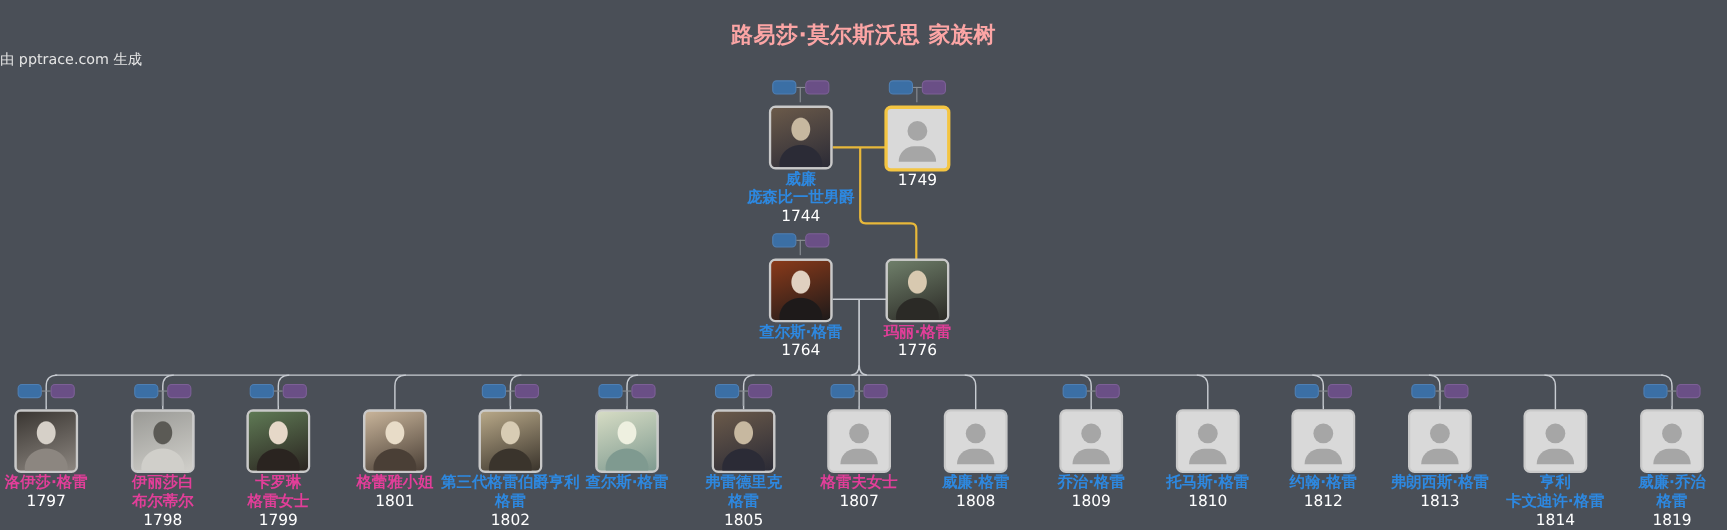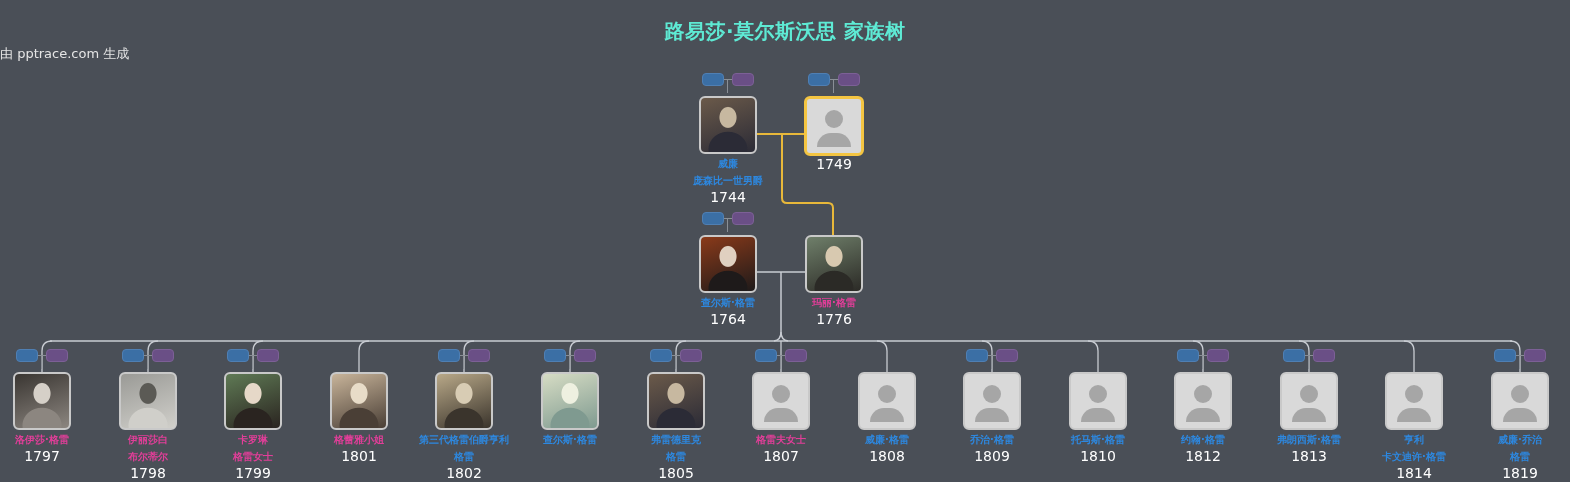--- a/index.html
+++ b/index.html
@@ -3,21 +3,21 @@
 <meta charset="utf-8">
 <style>
   html, body { margin: 0; padding: 0; }
   body {
     width: 1570px; height: 482px; overflow: hidden; position: relative;
     background: #4a4f57;
     font-family: "DejaVu Sans", "Liberation Sans", sans-serif;
   }
   .title {
     position: absolute; left: 0; width: 1570px; top: 18px; text-align: center;
-    color: #5eead4; font-size: 20px; font-weight: bold; letter-spacing: 0.5px;
+    color: #fca5a5; font-size: 20px; font-weight: bold; letter-spacing: 0.5px;
   }
   .subtitle {
     position: absolute; left: 0; width: 1570px; top: 45px; text-align: left;
     color: #e5e5e5; font-size: 13px;
   }
   svg.lines { position: absolute; left: 0; top: 0; width: 1570px; height: 482px; pointer-events: none; }
   .node { position: absolute; width: 200px; margin-left: -100px; text-align: center; }
   .photo {
     position: relative; margin: 0 auto; width: 54px; height: 54px;
     border: 2px solid #c9c9c9; border-radius: 6px; overflow: hidden; box-sizing: content-box;
@@ -26,21 +26,21 @@
   .photo.highlight { border: 3px solid #f4c542; width: 54px; height: 54px; }
   .photo .ph-head {
     position: absolute; left: 50%; top: 11px; width: 18px; height: 18px; margin-left: -9px;
     background: #a6a6a6; border-radius: 50%;
   }
   .photo .ph-body {
     position: absolute; left: 50%; top: 34px; width: 34px; height: 14px; margin-left: -17px;
     background: #a6a6a6; border-radius: 17px 17px 0 0;
   }
   .photo .portrait { position: absolute; inset: 0; }
-  .name { font-size: 10px; font-weight: bold; line-height: 17px; white-space: nowrap; margin-top: 1px; }
+  .name { font-size: 14px; font-weight: bold; line-height: 17px; white-space: nowrap; margin-top: 1px; }
   .name.male { color: #2d88e0; }
   .name.female { color: #e23e99; }
   .year { font-size: 14px; color: #ffffff; line-height: 17px; }
   .badges { position: absolute; height: 14px; width: 60px; }
   .badge { position: absolute; top: 0; width: 22px; height: 13px; border-radius: 4px; cursor: pointer; box-sizing: border-box; }
   .badge.blue { left: 0; background: #3b6fa5; border: 1px solid #4f7fb3; }
   .badge.purple { left: 30px; background: #6a4f86; border: 1px solid #7c6096; }
   .badge-link { position: absolute; left: 22px; top: 6px; width: 8px; height: 1px; background: #8a8f96; }
   .badge-stem { position: absolute; left: 25px; top: 6px; width: 1px; height: 14px; background: #8a8f96; }
 </style>

